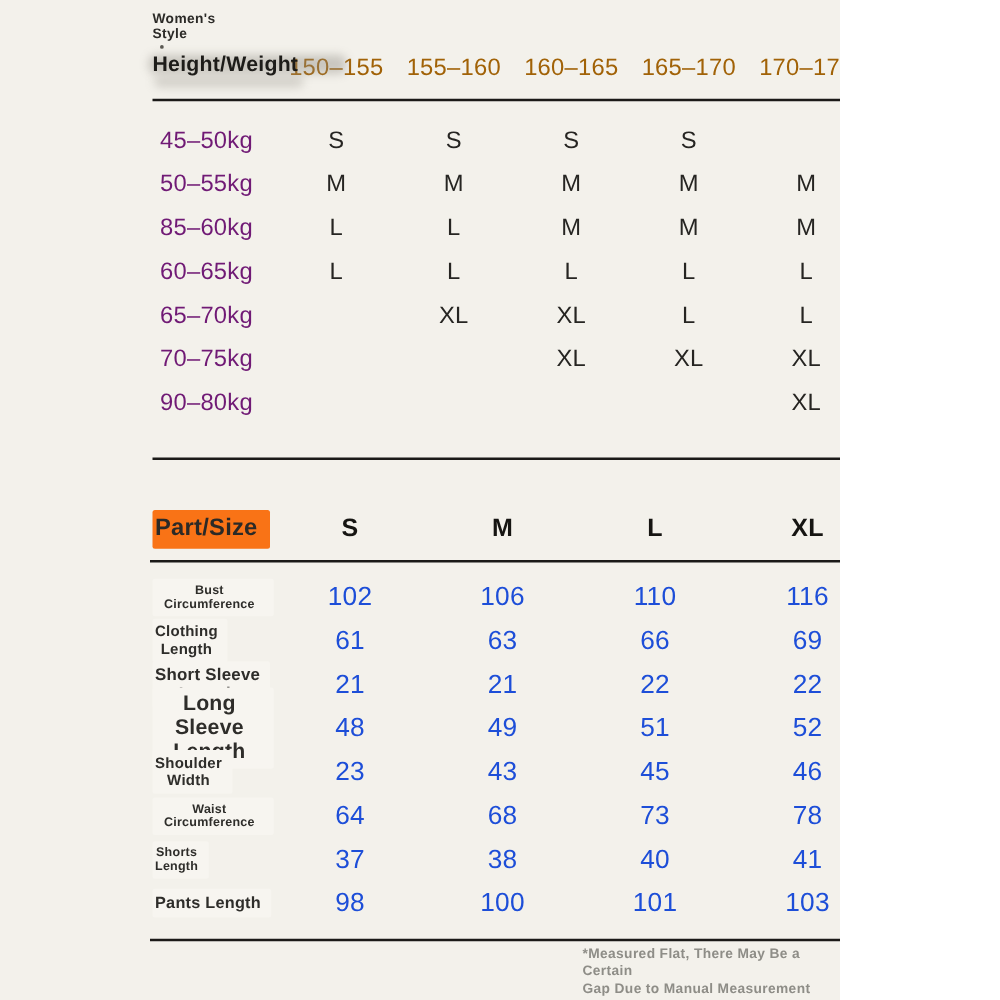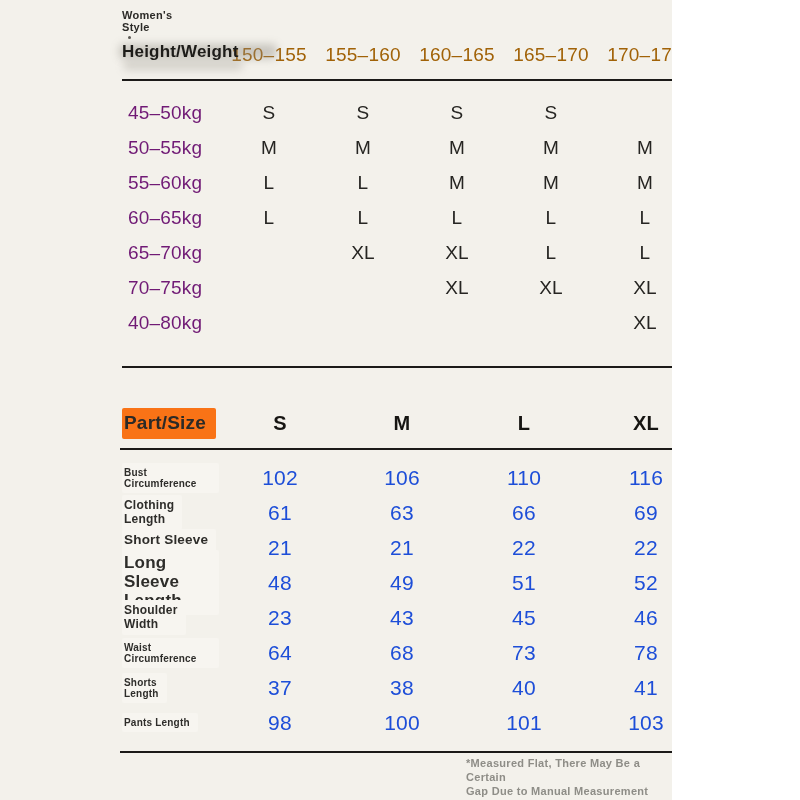--- a/index.html
+++ b/index.html
@@ -44,34 +44,34 @@
   
   .partsize-wrap{position:absolute;left:122px;top:410px;height:27px;display:flex;align-items:center;}
   .partsize{
     font-size:19px;font-weight:bold;color:#2b2a27;letter-spacing:.2px;
     background:#f97316;padding:4px 10px 5px 2px;border-radius:2px;
   }
   .bot-head{left:219px;top:410px;grid-template-columns:repeat(4,122px);height:27px;}
   .bot-head .cell{font-size:20px;font-weight:bold;color:#161512;}
   .bot-body{left:122px;top:460px;grid-template-columns:97px repeat(4,122px);grid-auto-rows:35px;}
   .bot-body .val{font-size:21px;color:#1d4ed8;letter-spacing:.2px;}
-  .plbl{display:flex;align-items:center;justify-content:flex-start;}
+  .plbl{display:flex;align-items:center;justify-content:flex-start;text-align:center;}
   .patch{
     background:#f7f5f0;border-radius:2px;
     font-weight:bold;color:#2e2d2a;line-height:1.1;
     white-space:pre-line;padding:4px 8px 4px 2px;
   }
   .f0{font-size:10px;letter-spacing:.2px;}
   .f1{font-size:12px;}
   .f2{font-size:13.5px;}
   .f3{font-size:17px;}
   .f4{font-size:12px;}
   .f5{font-size:10px;letter-spacing:.2px;}
   .f6{font-size:10px;}
-  .f7{font-size:10px;}
+  .f7{font-size:13px;}
   
   .footer-note{
     position:absolute;left:466px;top:756px;
     font-size:11px;font-weight:bold;color:#8e8d87;
     line-height:14px;white-space:pre-line;letter-spacing:.3px;
   }
 </style>
 </head>
 <body>
 
@@ -102,21 +102,21 @@
     <div class="cell">S</div>
     <div class="cell"></div>
 
     <div class="cell lbl">50–55kg</div>
     <div class="cell">M</div>
     <div class="cell">M</div>
     <div class="cell">M</div>
     <div class="cell">M</div>
     <div class="cell">M</div>
 
-    <div class="cell lbl">55–60kg</div>
+    <div class="cell lbl">85–60kg</div>
     <div class="cell">L</div>
     <div class="cell">L</div>
     <div class="cell">M</div>
     <div class="cell">M</div>
     <div class="cell">M</div>
 
     <div class="cell lbl">60–65kg</div>
     <div class="cell">L</div>
     <div class="cell">L</div>
     <div class="cell">L</div>
@@ -130,21 +130,21 @@
     <div class="cell">L</div>
     <div class="cell">L</div>
 
     <div class="cell lbl">70–75kg</div>
     <div class="cell"></div>
     <div class="cell"></div>
     <div class="cell">XL</div>
     <div class="cell">XL</div>
     <div class="cell">XL</div>
 
-    <div class="cell lbl">40–80kg</div>
+    <div class="cell lbl">90–80kg</div>
     <div class="cell"></div>
     <div class="cell"></div>
     <div class="cell"></div>
     <div class="cell"></div>
     <div class="cell">XL</div>
   </div>
 
   <div class="hr hr2"></div>
 
   <div class="partsize-wrap">

